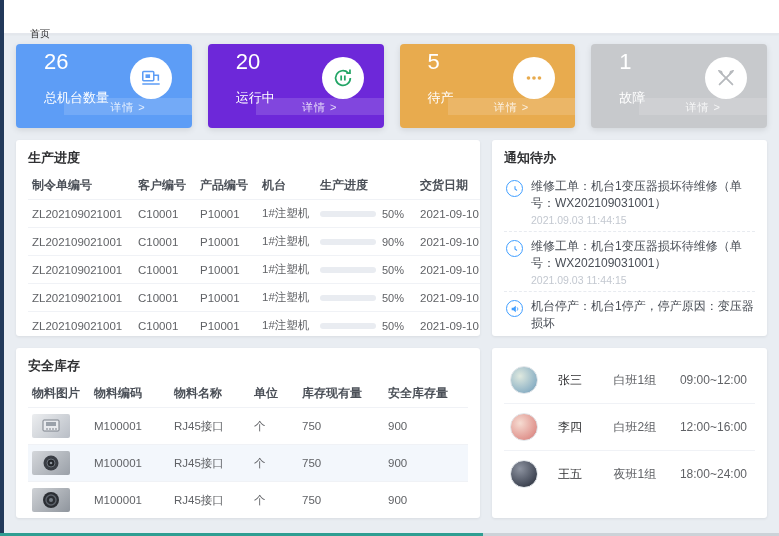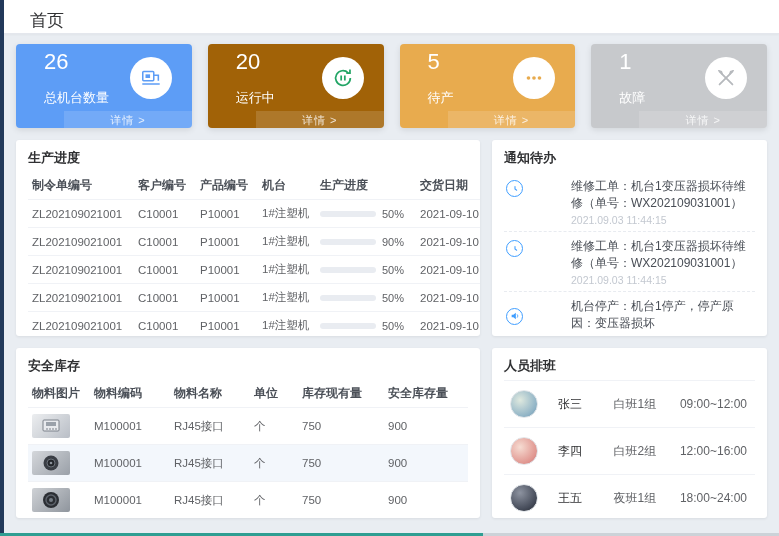--- a/index.html
+++ b/index.html
@@ -8,43 +8,43 @@
     font-family: "Liberation Sans", "DejaVu Sans", sans-serif;
     background:#e9edf2; position:relative; color:#303133;
   }
   .left-edge { position:absolute; left:0; top:0; width:4px; height:100%; background:#22395a; z-index:5; }
   .bottom-edge { position:absolute; left:0; bottom:0; height:3px; width:100%; z-index:5;
     background:linear-gradient(to right,#2f9e92 0,#2f9e92 62%,#ccd2d8 62%); }
   .main { position:absolute; left:4px; top:0; right:0; bottom:0; }
 
   .tabbar { height:34px; background:#fff; border-bottom:1px solid #e4e7ed;
     display:flex; align-items:center; padding-left:16px; box-shadow:0 1px 2px rgba(0,0,0,.04); }
-  .tab { font-size:17px; color:#303133; padding:4px 10px; height:34px; line-height:34px; cursor:pointer; }
+  .tab { font-size:10px; color:#303133; padding:17px 10px; height:34px; line-height:34px; cursor:pointer; }
 
   .content { padding:10px 12px 8px 12px; }
 
   
   .cards { display:flex; gap:16px; margin-bottom:12px; }
   .card { flex:1; height:84px; border-radius:4px; position:relative; overflow:hidden;
     color:#fff; box-shadow:0 2px 6px rgba(0,0,0,.10); }
   .card-blue  { background:#5d9df6; }
-  .card-green { background:#a16207; }
+  .card-green { background:#6d28d9; }
   .card-orange{ background:#e8ab4e; }
   .card-gray  { background:#c7c9cc; }
   .card-main { display:flex; align-items:center; justify-content:space-between;
     padding:8px 20px 0 28px; height:60px; }
   .card-value { font-size:22px; font-weight:400; line-height:1.15; }
   .card-label { font-size:13px; margin-top:15px; }
   .card-icon { width:42px; height:42px; border-radius:50%; background:#fff; flex:none;
     display:flex; align-items:center; justify-content:center; }
   .card-blue  .card-icon { color:#5d9df6; }
   .card-green .card-icon { color:#23a566; }
   .card-orange.card .card-icon, .card-orange .card-icon { color:#e8ab4e; }
   .card-gray  .card-icon { color:#b6b9bd; }
-  .card-detail { position:absolute; left:0; right:0; bottom:0; height:17px; line-height:19px;
+  .card-detail { position:absolute; left:0; right:0; bottom:13px; height:17px; line-height:19px;
     text-align:center; font-size:11px; color:rgba(255,255,255,.8);
     background:rgba(255,255,255,.14); letter-spacing:1px; cursor:pointer;margin-left:48px; }
 
   
   .grid { display:grid; grid-template-columns:464px 1fr; grid-template-rows:196px 170px; gap:12px; }
   .panel { background:#fff; border-radius:3px; box-shadow:0 1px 3px rgba(0,0,0,.07);
     padding:9px 12px 6px 12px; overflow:hidden; }
   .panel-title { font-size:13px; font-weight:bold; color:#303133; margin-bottom:5px; }
 
   table { width:100%; border-collapse:collapse; table-layout:fixed; }
@@ -52,22 +52,22 @@
   td { font-size:11.5px; color:#606266; padding:6px 4px; border-top:1px solid #f0f2f6; white-space:nowrap; }
 
   .stock-table tbody tr:nth-child(even) td { background:#f3f7fc; }
 
   .track { width:56px; height:6px; background:#e9ecf1; border-radius:3px;
     display:inline-block; vertical-align:middle; margin-right:6px; }
   .bar { height:100%; background:#409eff; border-radius:3px; width:0; }
   .pct { font-size:11px; color:#606266; vertical-align:middle; }
 
   
-  .notice { display:flex; padding:6px 0 5px 0; border-bottom:1px dashed #e8ebf0; cursor:pointer;gap:40px; }
-  .notice:last-child { border-bottom:none;align-items:center; }
+  .notice { display:flex; padding:6px 0 5px 0; border-bottom:1px dashed #e8ebf0; cursor:pointer; }
+  .notice:last-child { border-bottom:none; }
   .n-icon { width:17px; height:17px; border:1.5px solid #409eff; border-radius:50%; color:#409eff;
     display:flex; align-items:center; justify-content:center; flex:none; margin:2px 8px 0 2px; }
   .n-body { flex:1; min-width:0; }
   .n-text { font-size:12px; color:#484d55; line-height:1.4; }
   .n-time { font-size:10.5px; color:#c3c8d0; margin-top:2px; line-height:1.2; }
 
   
   .mat-img { width:38px; height:24px; border-radius:2px; display:flex; align-items:center;
     justify-content:center; background:linear-gradient(135deg,#e7e9ec,#c2c6cc); overflow:hidden; }
   .mat-rj45 { background:linear-gradient(135deg,#eceef0,#b9bec6); }
@@ -360,21 +360,20 @@
               <td>RJ45接口</td>
               <td>个</td>
               <td>750</td>
               <td>900</td>
             </tr>
           </tbody>
         </table>
       </div>
 
       <div class="panel">
-        <div class="panel-title">人员排班</div>
 
         <div class="staff-row">
           <div class="avatar av-1"></div>
           <div class="staff-name">张三</div>
           <div class="staff-shift">白班1组</div>
           <div class="staff-time">09:00~12:00</div>
         </div>
         <div class="staff-row">
           <div class="avatar av-2"></div>
           <div class="staff-name">李四</div>

